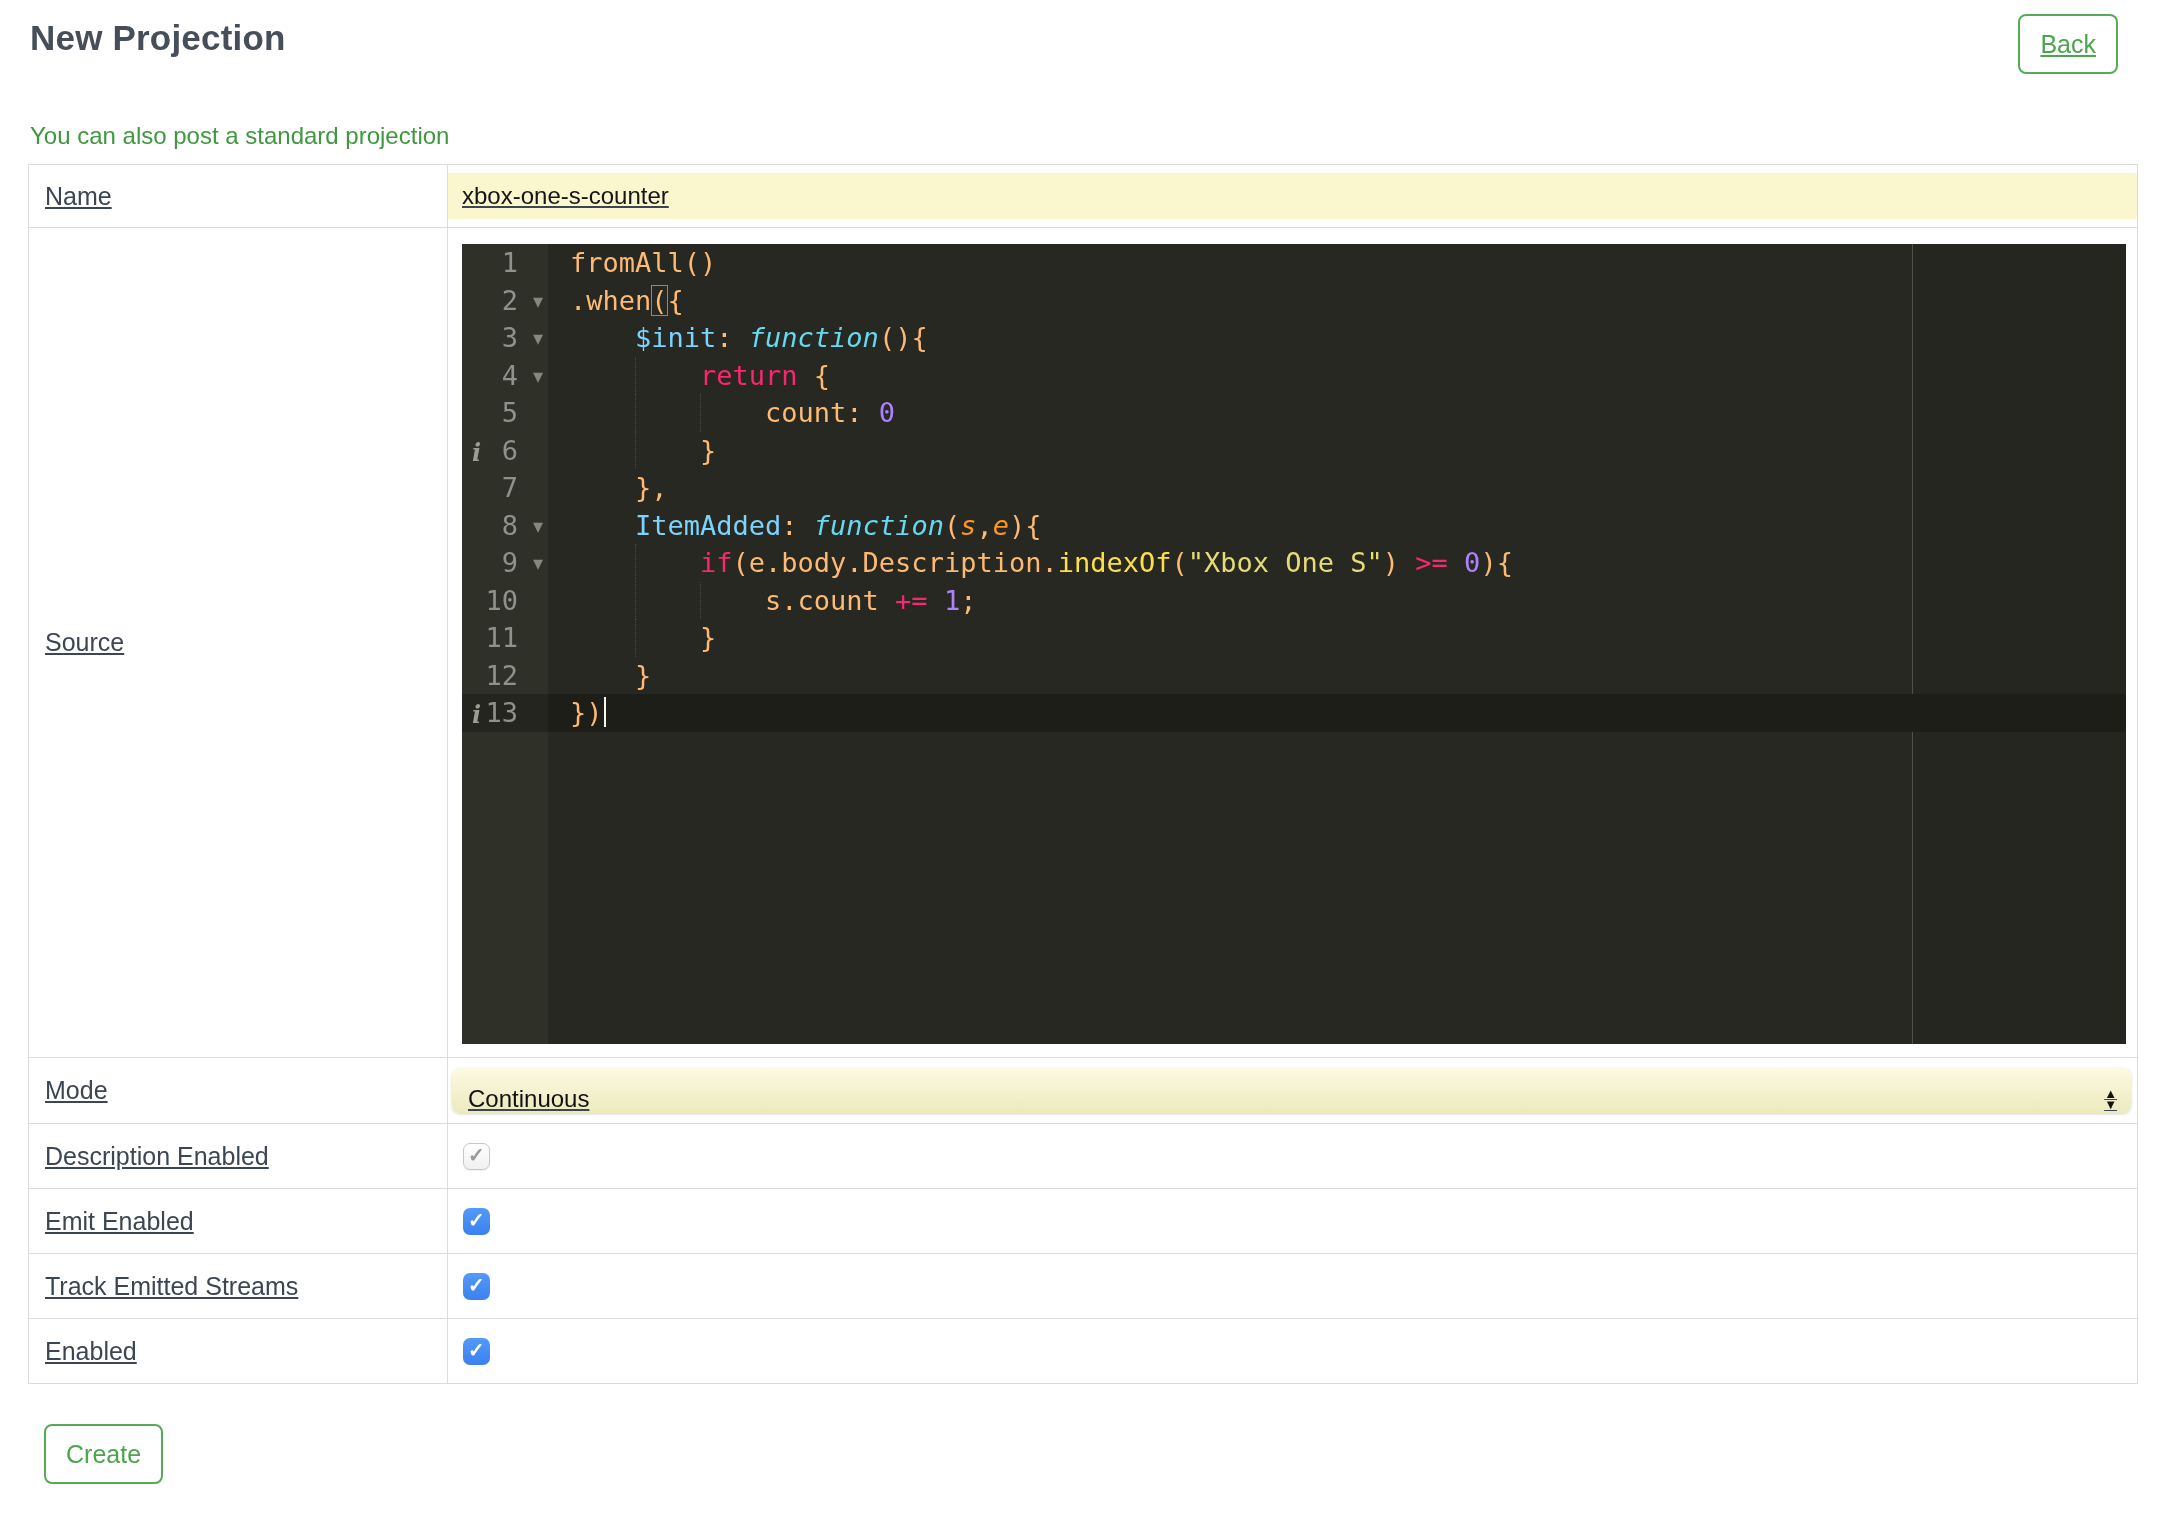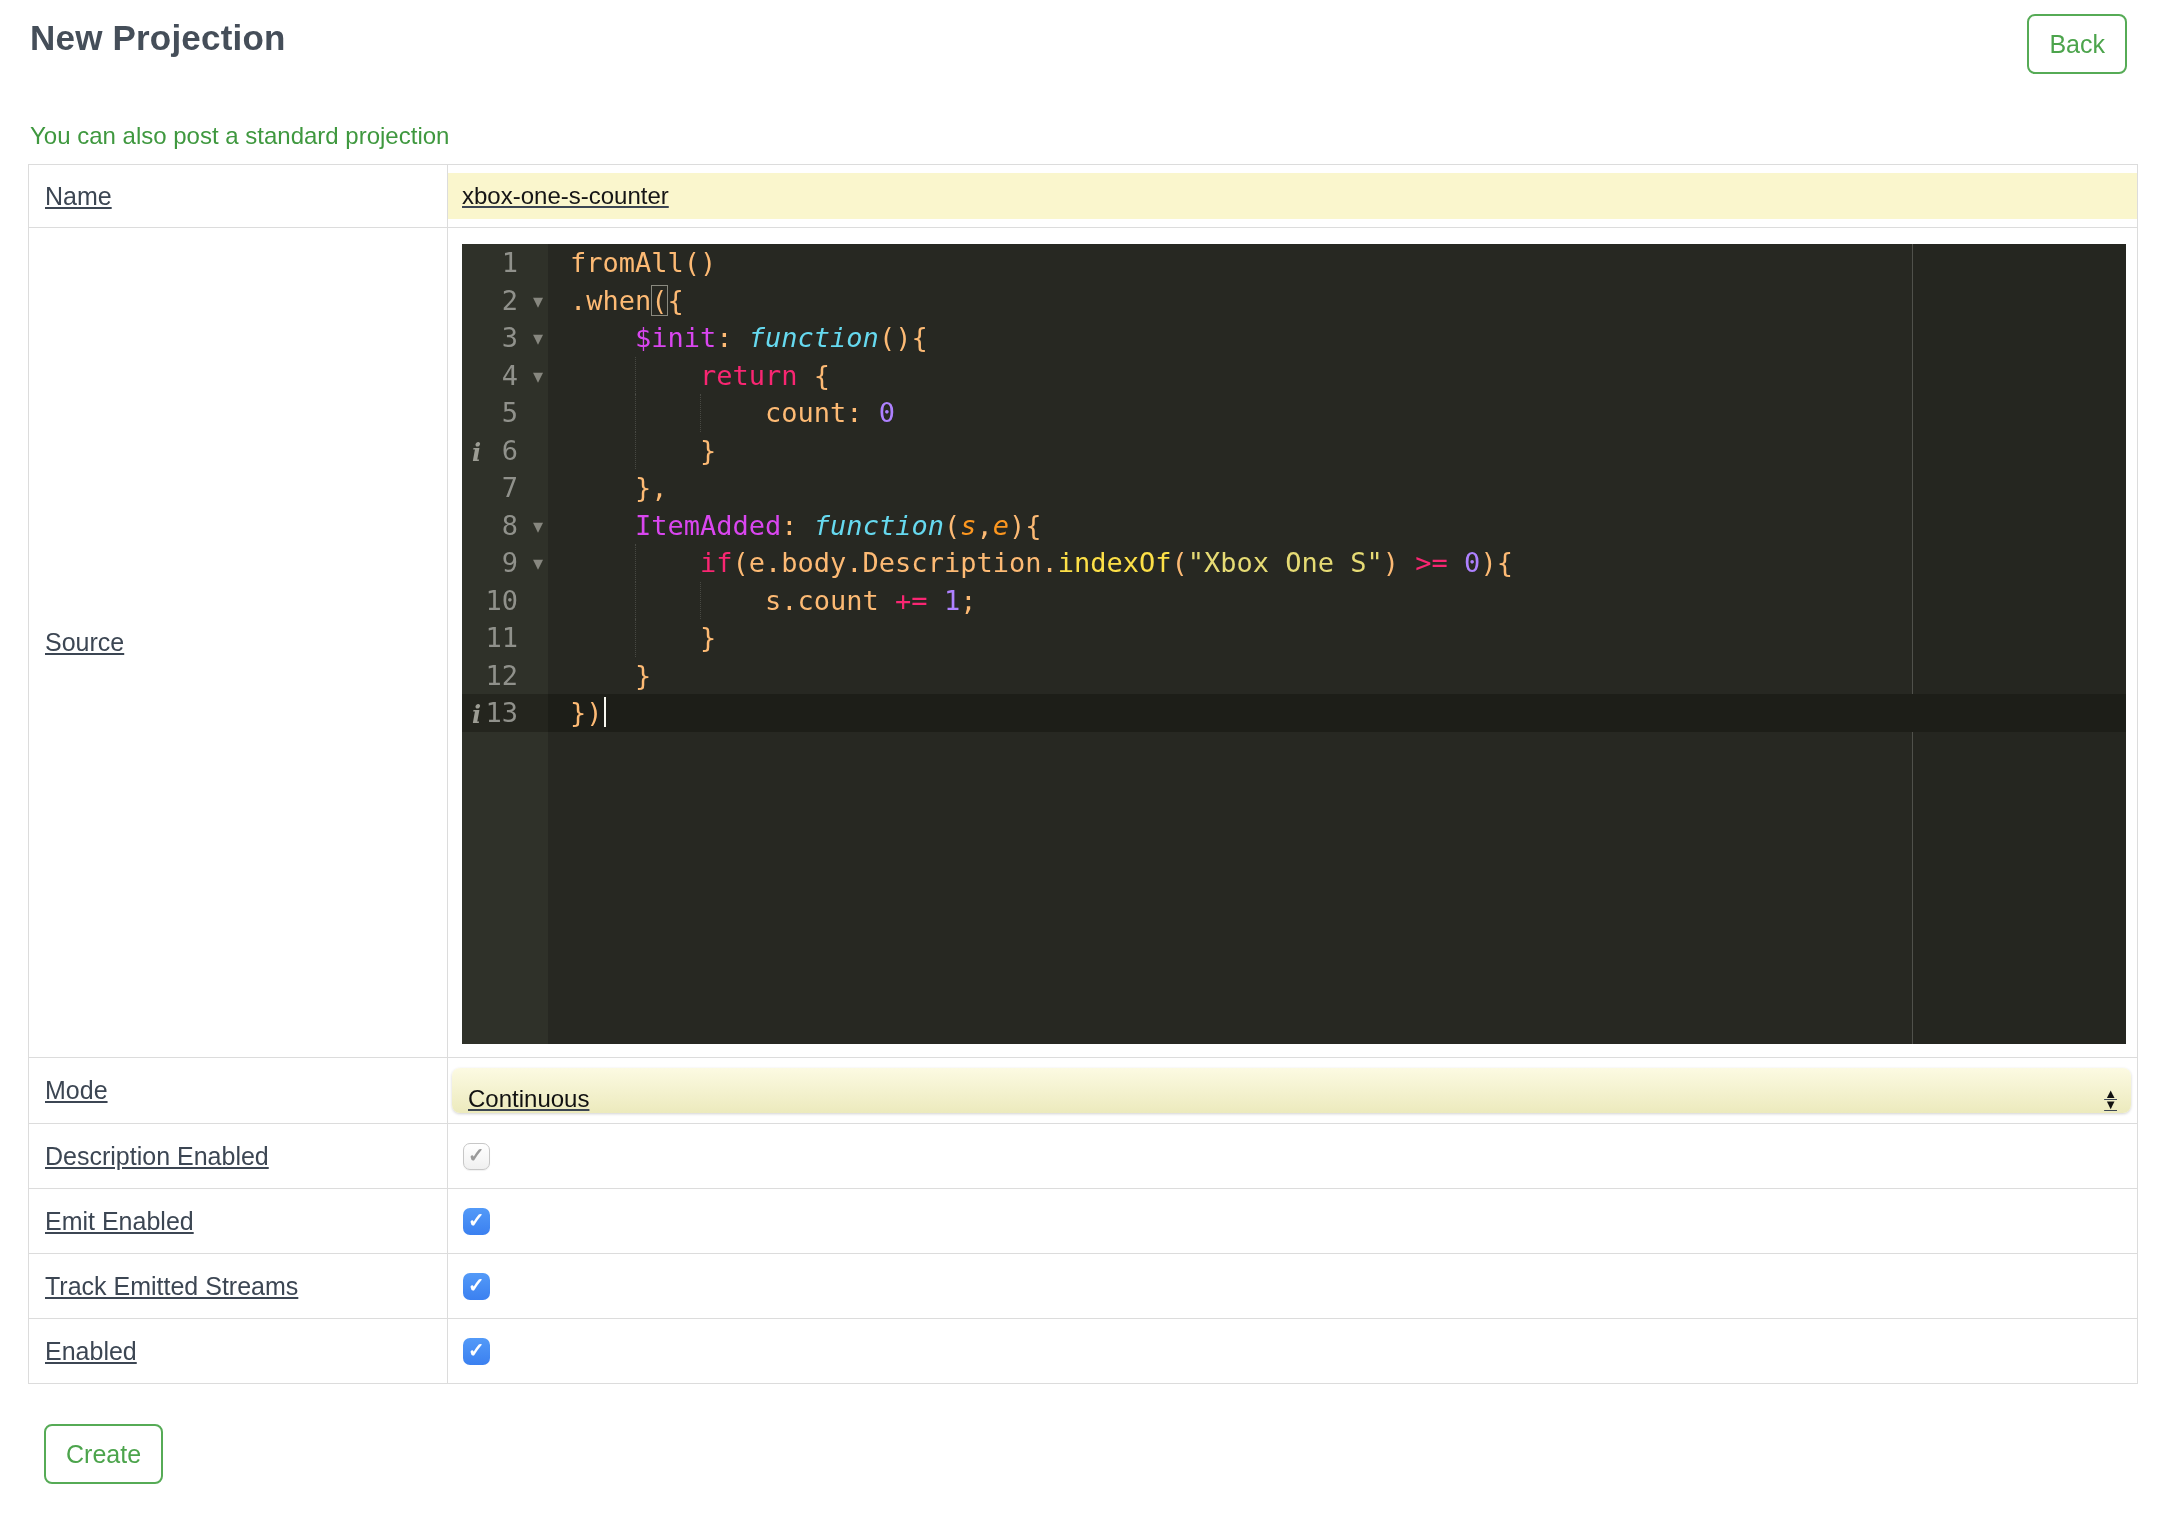--- a/index.html
+++ b/index.html
@@ -14,21 +14,21 @@
   .page-header { position: relative; padding: 18px 30px 0 30px; }
   .page-title {
     font-size: 35px; font-weight: 700; color: #454e59; letter-spacing: .2px;
   }
   .btn {
     position: absolute; background: #ffffff; color: #4ca44c;
     border: 2px solid #56ab56; border-radius: 8px;
     font-family: "Liberation Sans", sans-serif;
     font-size: 25px; padding: 13px 20px; cursor: pointer; line-height: 1.2;
   }
-  .back-btn { top: 14px; right: 39px; }
+  .back-btn { top: 14px; right: 48px; text-decoration: underline; }
 
   .std-link {
     display: inline-block; margin: 64px 0 14px 30px;
     color: #3f983f; font-size: 24px; text-decoration: none; cursor: pointer;
   }
 
   
   table.form-table {
     border-collapse: collapse; margin-left: 28px; width: 2110px;
     table-layout: fixed; background: #fff;
@@ -87,21 +87,21 @@
   }
   .code-cell {
     flex: 1 1 auto; white-space: pre; padding-left: 22px; position: relative;
     color: #f8f8f2;
   }
   .iguide {
     position: absolute; top: 0; bottom: 0; width: 0;
     border-left: 1px dotted rgba(248,248,242,0.16);
   }
   .tk.plain   { color: #fdba74; }
-  .tk.key     { color: #d946ef; }
+  .tk.key     { color: #7dd3fc; }
   .tk.fn      { color: #66d9ef; font-style: italic; }
   .tk.support { color: #fde047; }
   .tk.kw      { color: #f92672; }
   .tk.str     { color: #e6db74; }
   .tk.num     { color: #ae81ff; }
   .tk.param   { color: #fd971f; font-style: italic; }
   .tk.match   { outline: 1px solid #8a8a7f; outline-offset: -1px; }
   .cursor {
     display: inline-block; width: 2px; height: 30px; background: #f8f8f0;
     vertical-align: -5px; margin-left: 1px;

